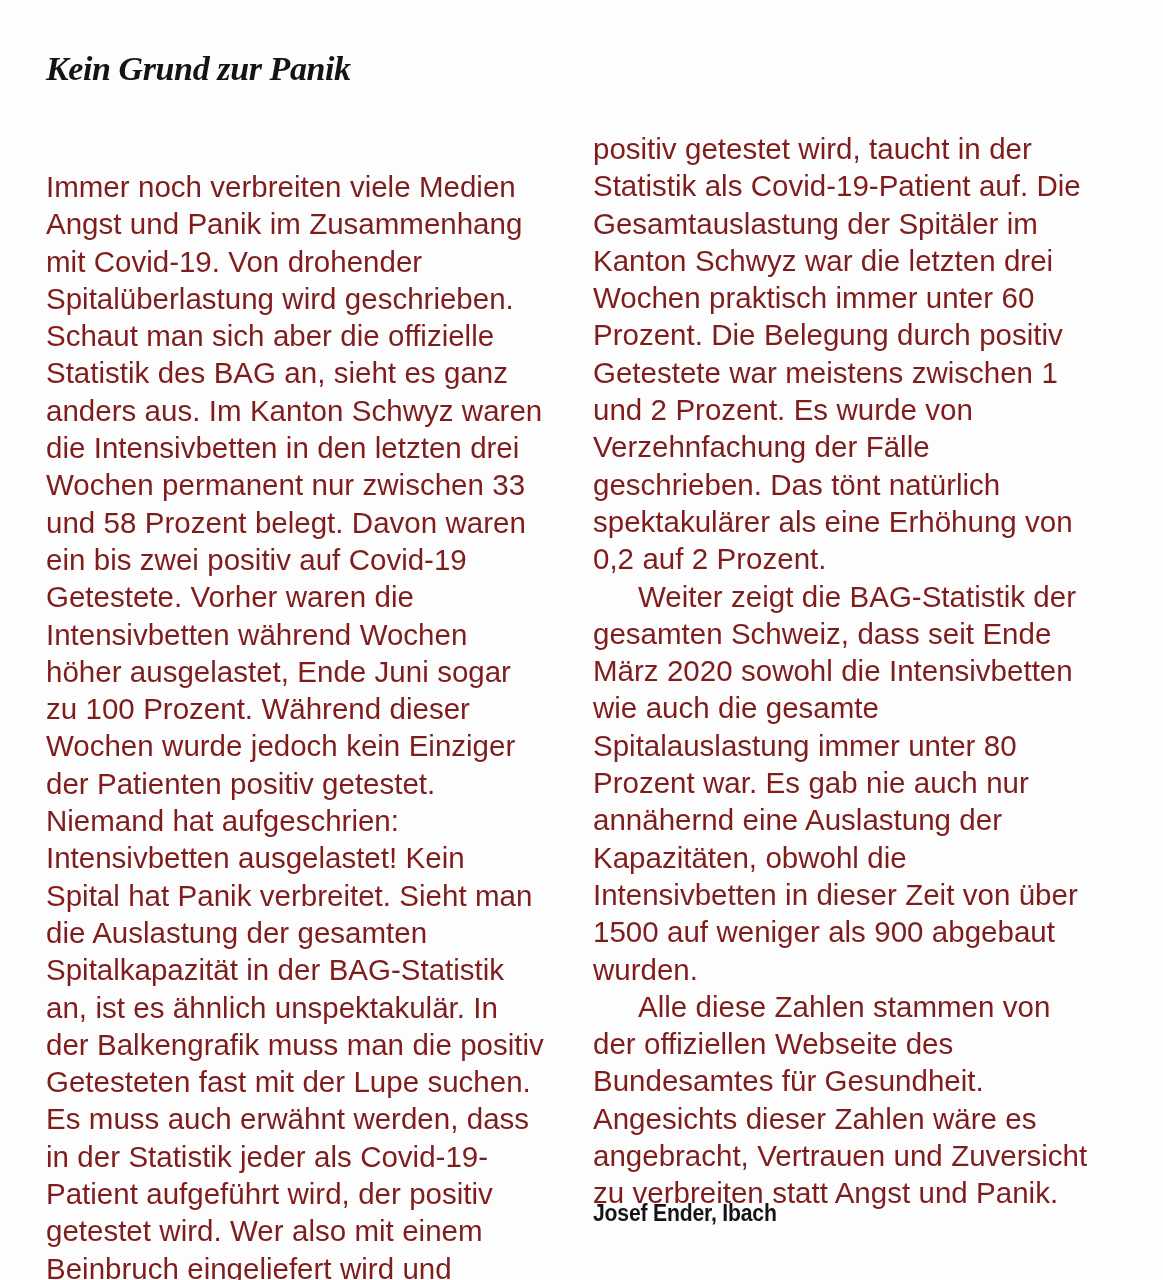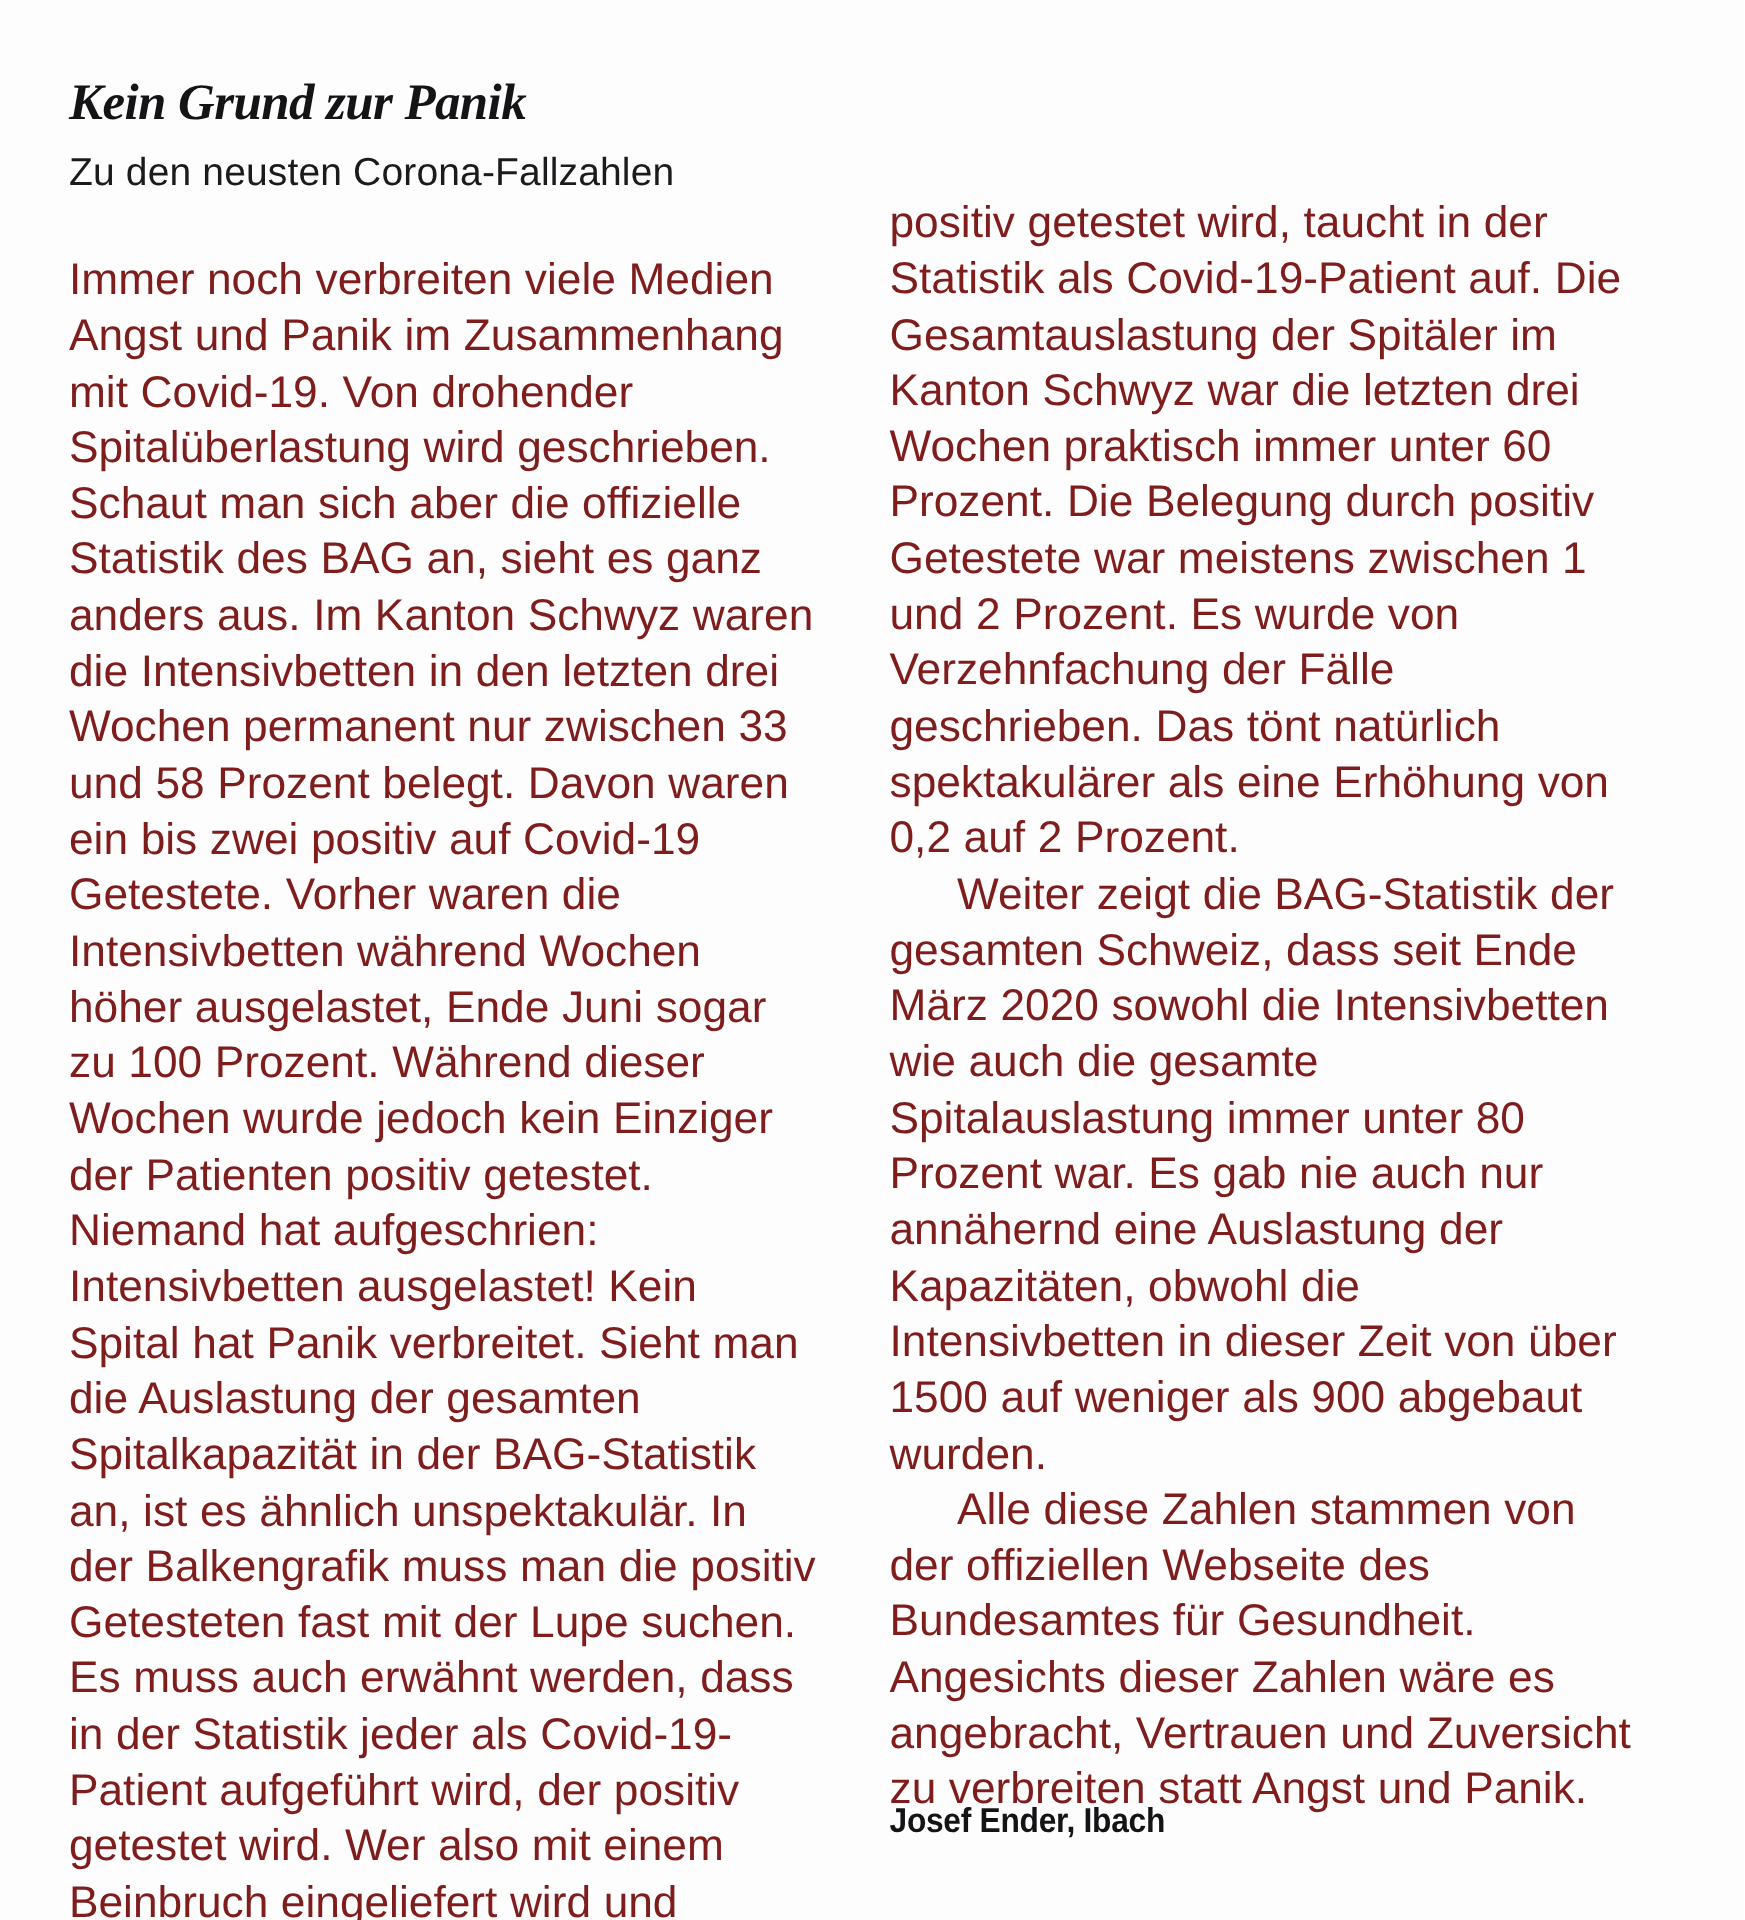--- a/index.html
+++ b/index.html
@@ -97,21 +97,20 @@
     white-space: nowrap;
   }
 </style>
 </head>
 <body>
 
 <div class="page">
 
   <h1 class="headline">Kein Grund zur Panik</h1>
 
-  <div class="subhead">Zu den neusten Corona-Fallzahlen</div>
 
   <div class="column column-left">
     <p>Immer noch verbreiten viele Medien Angst und Panik im Zusammenhang mit Covid-19. Von drohender Spitalüberlastung wird geschrieben. Schaut man sich aber die offizielle Statistik des BAG an, sieht es ganz anders aus. Im Kanton Schwyz waren die Intensivbetten in den letzten drei Wochen permanent nur zwischen 33 und 58 Prozent belegt. Davon waren ein bis zwei positiv auf Covid-19 Getestete. Vorher waren die Intensivbetten während Wochen höher ausgelastet, Ende Juni sogar zu 100 Prozent. Während dieser Wochen wurde jedoch kein Einziger der Patienten positiv getestet. Niemand hat aufgeschrien: Intensivbetten ausgelastet! Kein Spital hat Panik verbreitet. Sieht man die Auslastung der gesamten Spitalkapazität in der BAG-Statistik an, ist es ähnlich unspektakulär. In der Balkengrafik muss man die positiv Getesteten fast mit der Lupe suchen. Es muss auch erwähnt werden, dass in der Statistik jeder als Covid-19-Patient aufgeführt wird, der positiv getestet wird. Wer also mit einem Beinbruch eingeliefert wird und</p>
   </div>
 
   <div class="column column-right">
     <p>positiv getestet wird, taucht in der Statistik als Covid-19-Patient auf. Die Gesamtauslastung der Spitäler im Kanton Schwyz war die letzten drei Wochen praktisch immer unter 60 Prozent. Die Belegung durch positiv Getestete war meistens zwischen 1 und 2 Prozent. Es wurde von Verzehnfachung der Fälle geschrieben. Das tönt natürlich spektakulärer als eine Erhöhung von 0,2 auf 2 Prozent.</p>
     <p class="indent">Weiter zeigt die BAG-Statistik der gesamten Schweiz, dass seit Ende März 2020 sowohl die Intensivbetten wie auch die gesamte Spitalauslastung immer unter 80 Prozent war. Es gab nie auch nur annähernd eine Auslastung der Kapazitäten, obwohl die Intensivbetten in dieser Zeit von über 1500 auf weniger als 900 abgebaut wurden.</p>
     <p class="indent">Alle diese Zahlen stammen von der offiziellen Webseite des Bundesamtes für Gesundheit. Angesichts dieser Zahlen wäre es angebracht, Vertrauen und Zuversicht zu verbreiten statt Angst und Panik.</p>
   </div>

